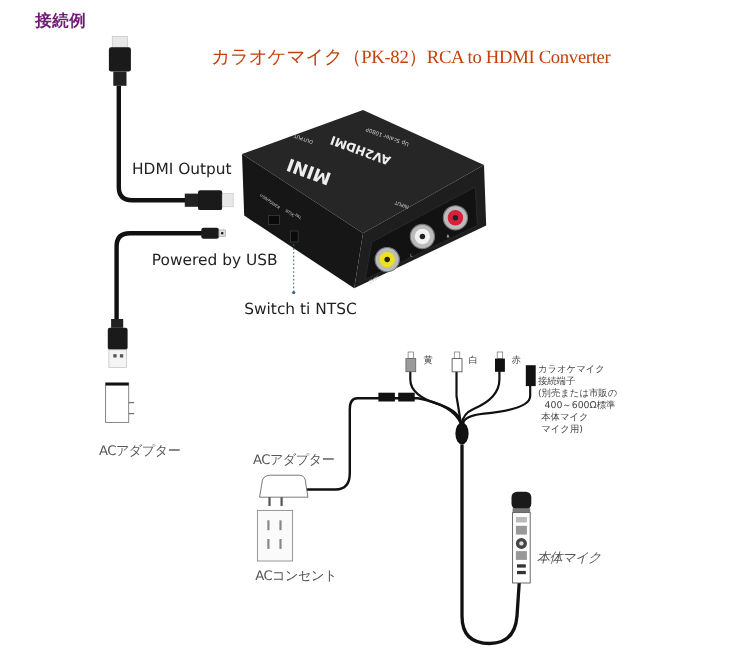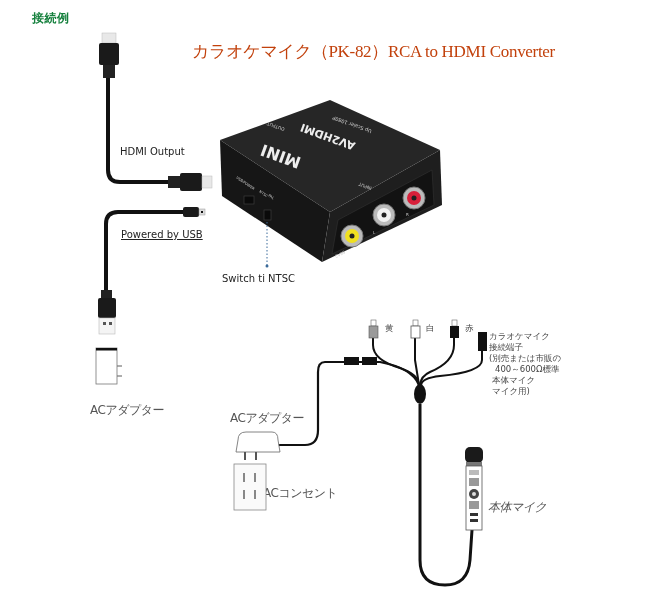--- a/index.html
+++ b/index.html
@@ -1,37 +1,37 @@
 <!DOCTYPE html>
 <html><head>
 <meta charset="utf-8">
 <style>
   html, body { margin:0; padding:0; background:#ffffff; }
   body { width:672px; height:596px; position:relative; overflow:hidden;
          font-family:"DejaVu Sans", sans-serif; color:#333; }
   .abs { position:absolute; }
-  .title-ja { left:32px; top:10px; font-size:12px; color:#15803d; font-weight:bold; letter-spacing:0.5px; }
+  .title-ja { left:32px; top:10px; font-size:15px; color:#701a75; font-weight:bold; letter-spacing:0.5px; }
   .main-title { left:192px; top:40px; font-size:17px; color:#c2410c; font-family:Liberation Serif, serif; white-space:nowrap; letter-spacing:-0.3px; }
-  .lbl { font-size:10px; color:#222; white-space:nowrap; font-family:"DejaVu Sans", sans-serif; }
+  .lbl { font-size:14px; color:#222; white-space:nowrap; font-family:"DejaVu Sans", sans-serif; }
   .lbl-ja { font-size:12px; color:#555; white-space:nowrap; font-family:"DejaVu Sans", sans-serif; letter-spacing:-0.5px; }
   .note { font-size:8.5px; color:#444; line-height:11px; font-family:"DejaVu Sans", sans-serif; white-space:nowrap; }
   svg { position:absolute; left:0; top:0; }
 </style>
 </head>
 <body>
 
 <div class="abs title-ja">接続例</div>
 <div class="abs main-title">カラオケマイク（PK-82）RCA to HDMI Converter</div>
 
 <div class="abs lbl" style="left:120px;top:146px;">HDMI Output</div>
-<div class="abs lbl" style="left:121px;top:229px;text-decoration:underline;">Powered by USB</div>
+<div class="abs lbl" style="left:138px;top:229px;">Powered by USB</div>
 <div class="abs lbl" style="left:222px;top:273px;text-align:right;">Switch ti NTSC</div>
 <div class="abs lbl-ja" style="left:90px;top:402px;">ACアダプター</div>
 <div class="abs lbl-ja" style="left:230px;top:410px;">ACアダプター</div>
-<div class="abs lbl-ja" style="left:232px;top:485px;margin-left:31px;">ACコンセント</div>
+<div class="abs lbl-ja" style="left:232px;top:515px;">ACコンセント</div>
 <div class="abs lbl-ja" style="left:488px;top:499px;font-style:italic;">本体マイク</div>
 
 <div class="abs note" style="left:385px;top:323px;">黄</div>
 <div class="abs note" style="left:426px;top:323px;">白</div>
 <div class="abs note" style="left:465px;top:323px;">赤</div>
 
 <div class="abs" style="left:489px;top:331px;">
   <div class="note">カラオケマイク</div>
   <div class="note">接続端子</div>
   <div class="note">(別売または市販の</div>

